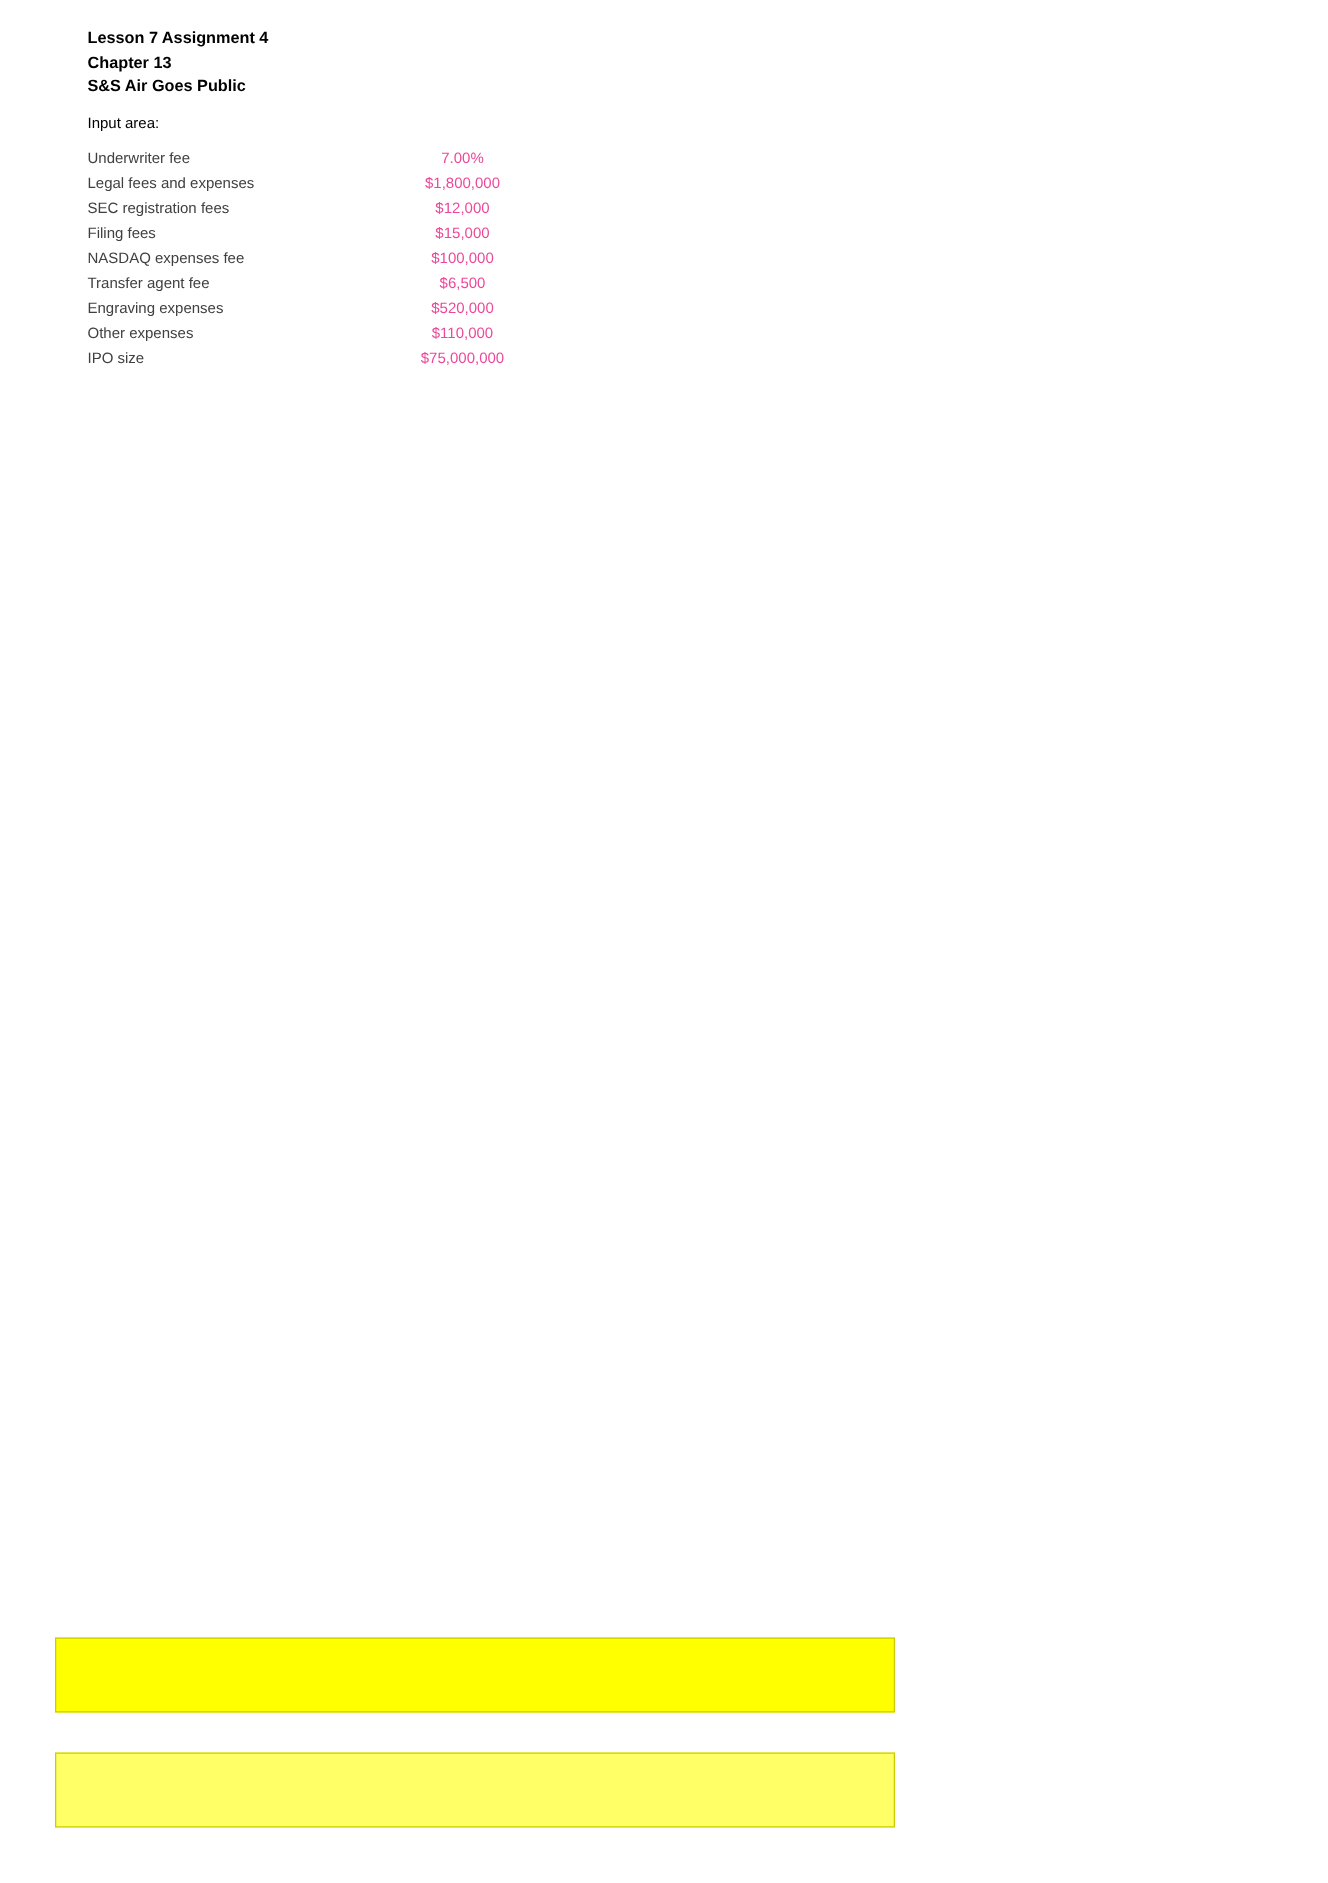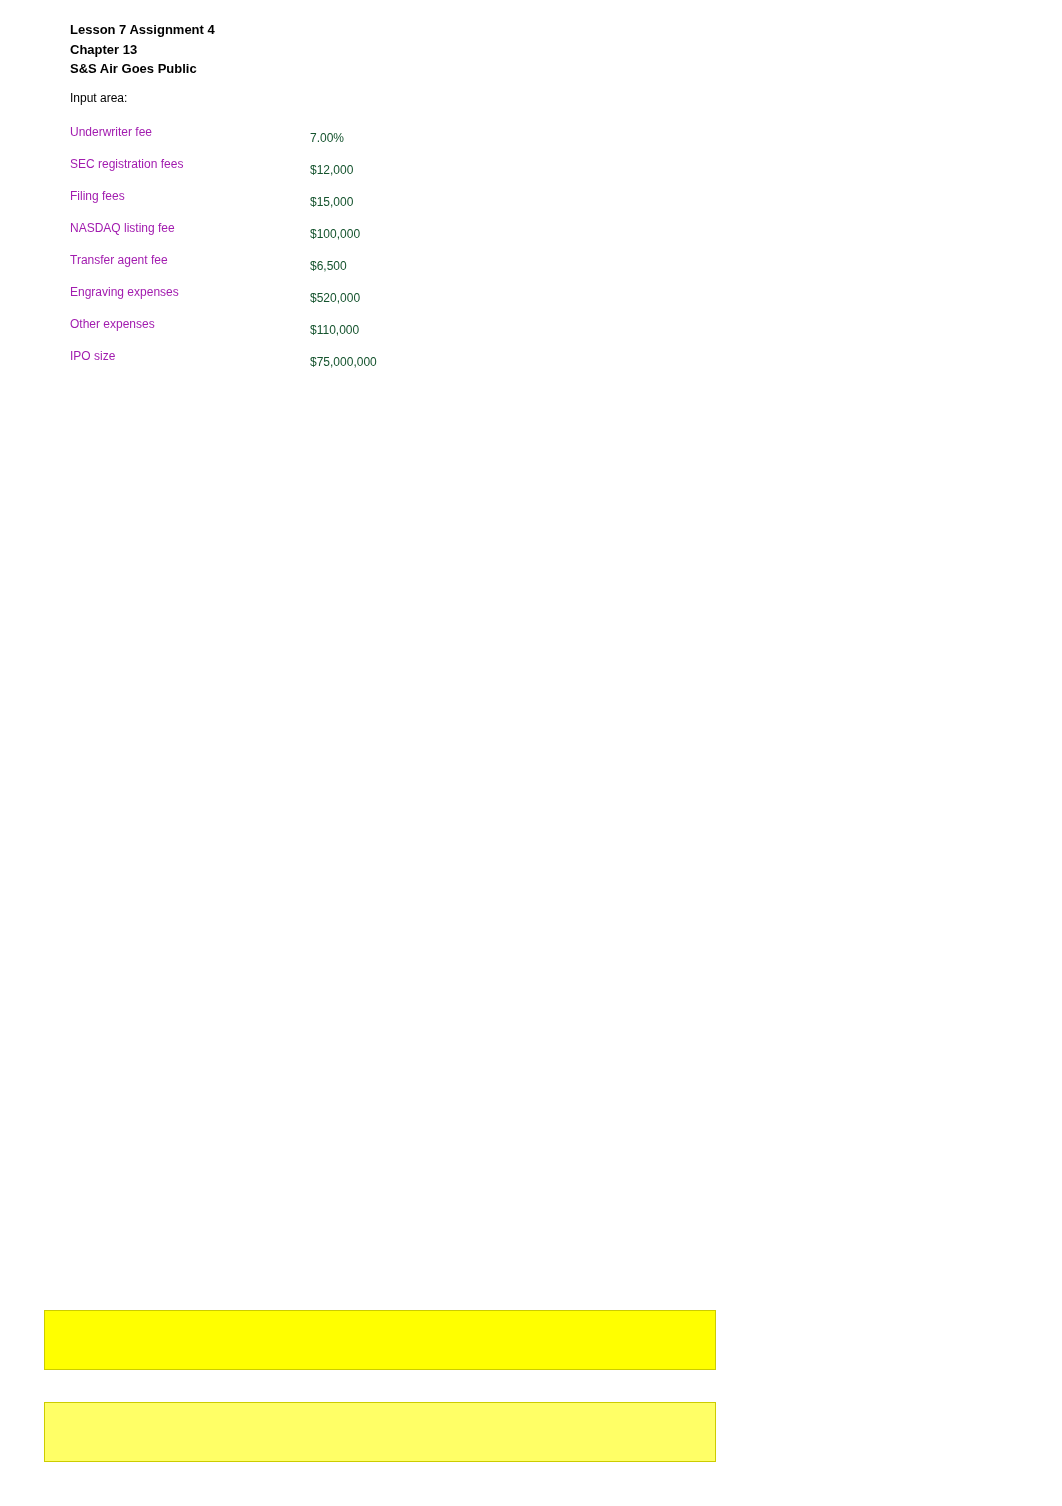--- a/index.html
+++ b/index.html
@@ -43,29 +43,28 @@
       display: flex;
       justify-content: flex-start;
       align-items: center;
       margin-bottom: 2px;
       line-height: 1.5;
     }
 
     .row-label {
       width: 240px;
       font-size: 12px;
-      color: #a21caf;
+      color: #404040;
     }
 
     .row-value {
       width: 120px;
-      text-align: left;
+      text-align: center;
       font-size: 12px;
-      color: #14532d;
-      margin-top: 12px;
+      color: #ec4899;
     }
 
     .yellow-block-1 {
       position: absolute;
       bottom: 136px;
       left: 44px;
       width: 672px;
       height: 60px;
       background-color: #ffff00;
       border: 1px solid #cccc00;
@@ -92,29 +91,33 @@
   </div>
   <div class="input-area-label">Input area:</div>
 </div>
 
 <div class="data-section" id="data-rows-container">
 <div class="data-row">
       <span class="row-label">Underwriter fee</span>
       <span class="row-value">7.00%</span>
     </div>
     <div class="data-row">
+      <span class="row-label">Legal fees and expenses</span>
+      <span class="row-value">$1,800,000</span>
+    </div>
+    <div class="data-row">
       <span class="row-label">SEC registration fees</span>
       <span class="row-value">$12,000</span>
     </div>
     <div class="data-row">
       <span class="row-label">Filing fees</span>
       <span class="row-value">$15,000</span>
     </div>
     <div class="data-row">
-      <span class="row-label">NASDAQ listing fee</span>
+      <span class="row-label">NASDAQ expenses fee</span>
       <span class="row-value">$100,000</span>
     </div>
     <div class="data-row">
       <span class="row-label">Transfer agent fee</span>
       <span class="row-value">$6,500</span>
     </div>
     <div class="data-row">
       <span class="row-label">Engraving expenses</span>
       <span class="row-value">$520,000</span>
     </div>

